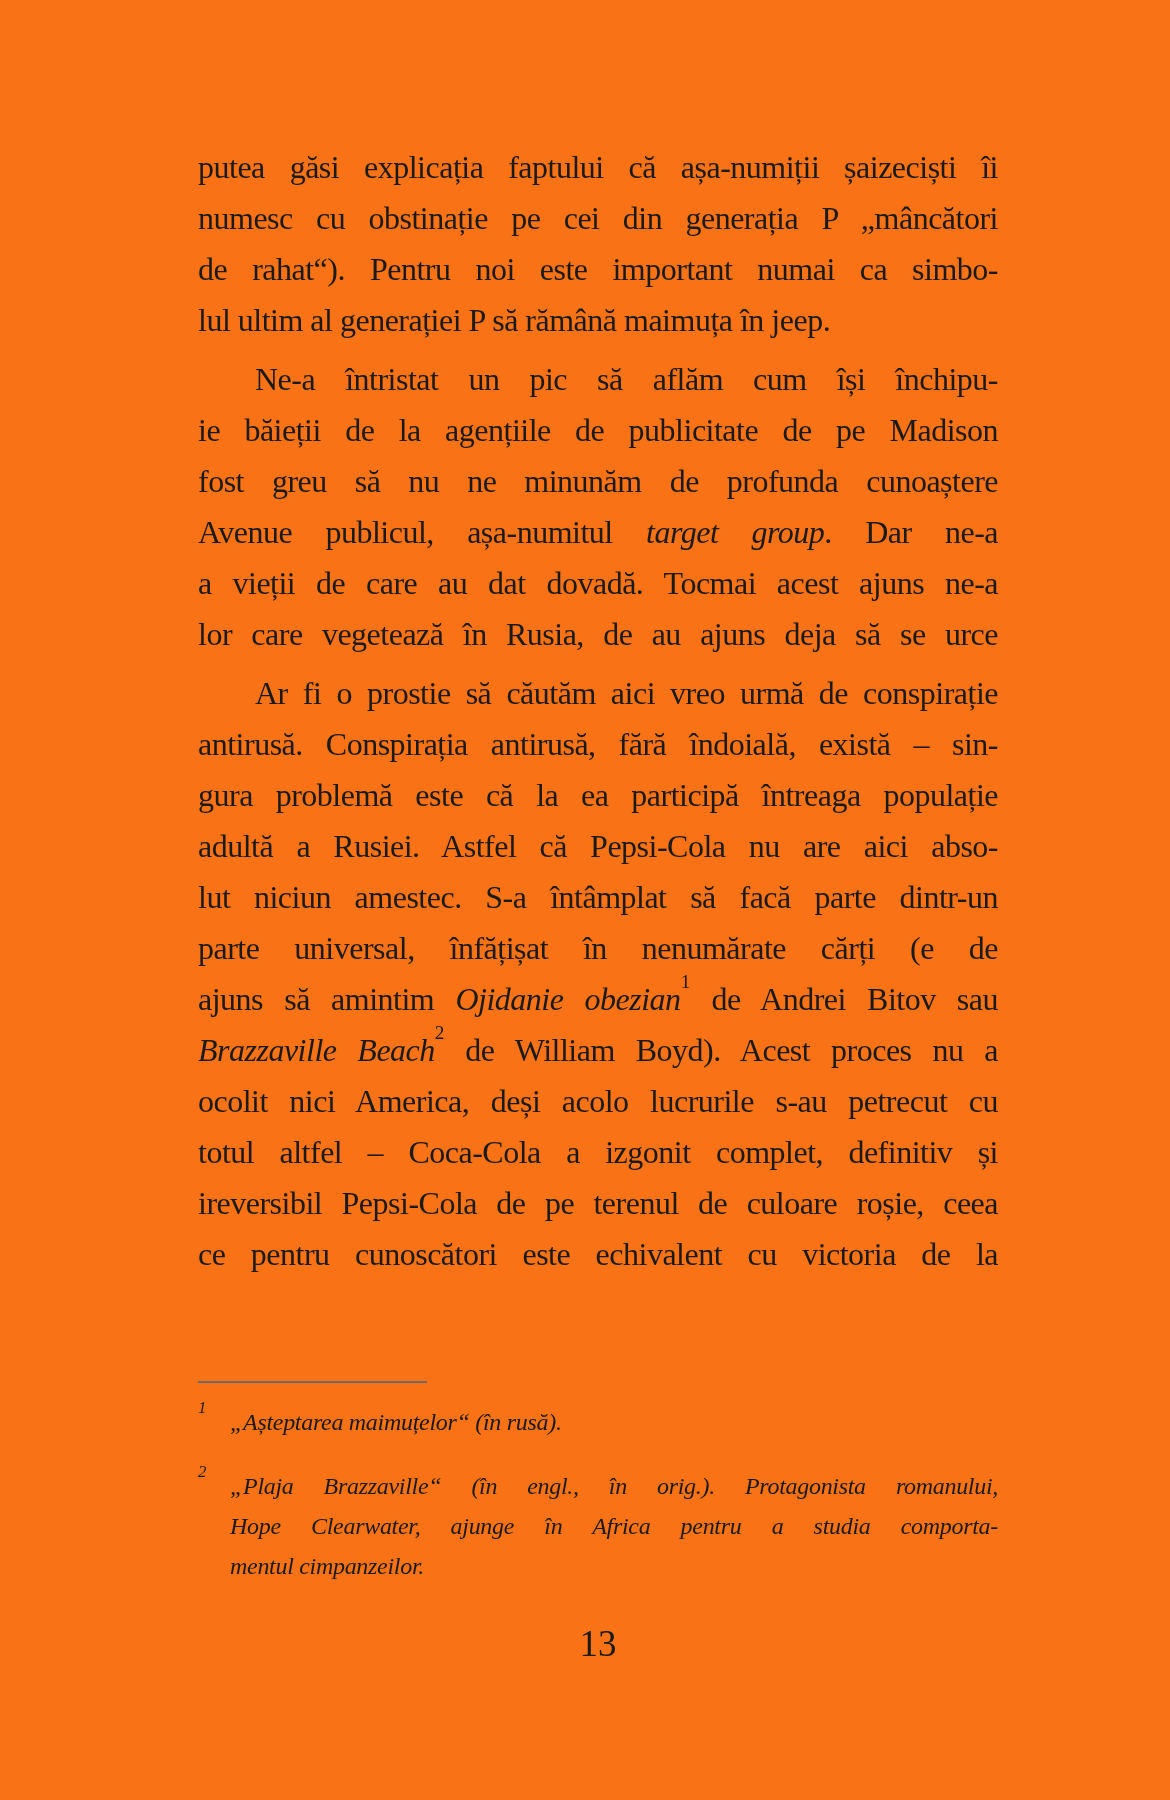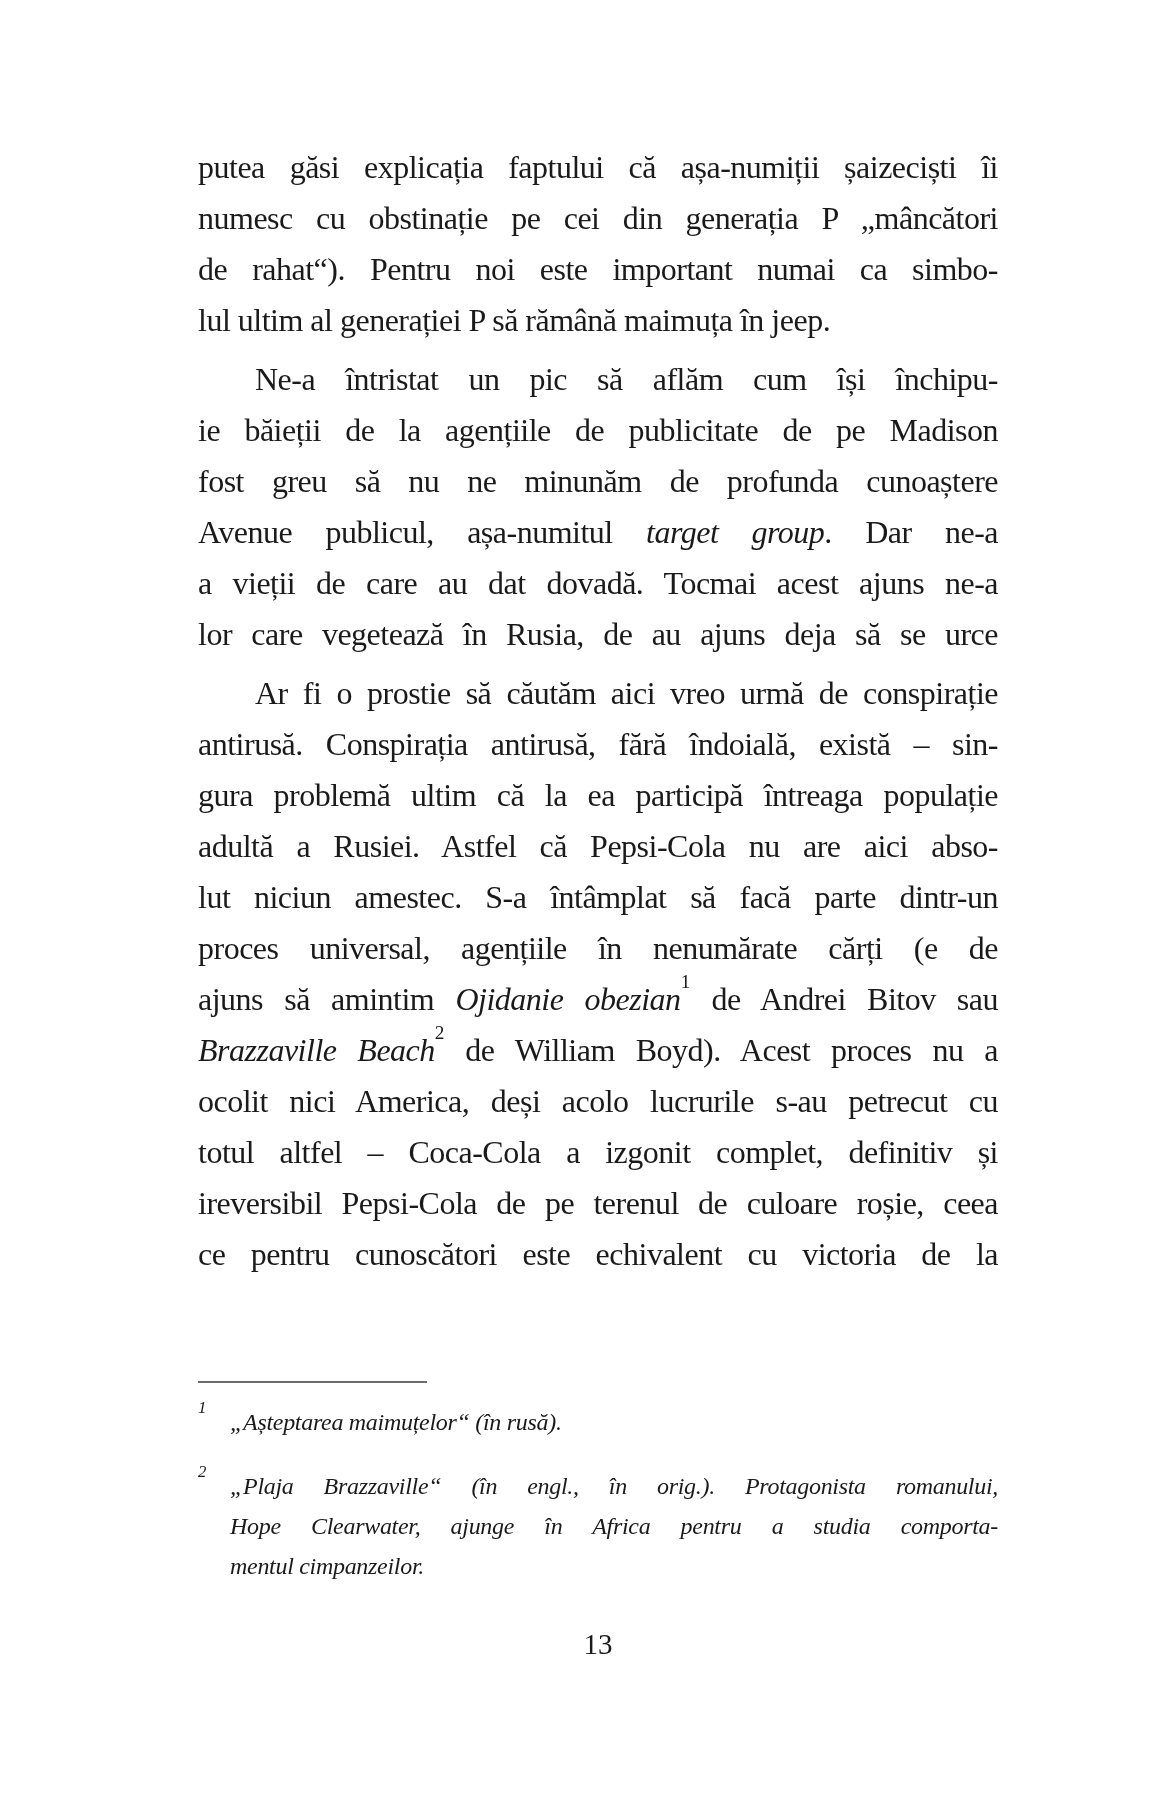--- a/index.html
+++ b/index.html
@@ -1,20 +1,20 @@
 <!DOCTYPE html>
 <html lang="ro"><head>
 <meta charset="utf-8">
 <style>
   html, body { margin: 0; padding: 0; background: #e8e8e8; }
   .page {
     position: relative;
     width: 1170px;
     height: 1800px;
-    background: #ffffff;
+    background: #f97316;
     margin: 0 auto;
     font-family: "Liberation Serif", "DejaVu Serif", serif;
     color: #1a1a1a;
     overflow: hidden;
   }
   .textblock {
     position: absolute;
     left: 198px;
     top: 142px;
     width: 800px;
@@ -74,21 +74,21 @@
     letter-spacing: 0;
   }
   .pagenum {
     position: absolute;
     left: 198px;
     top: 1622px;
     width: 800px;
     height: 44px;
     line-height: 44px;
     text-align: center;
-    font-size: 29px;
+    font-size: 37px;
   }
 </style>
 </head>
 <body>
 
 <div class="page">
 
   <div class="textblock">
 
     <div>
@@ -103,24 +103,24 @@
       <div class="line j">ie băieții de la agențiile de publicitate de pe Madison</div>
       <div class="line j">fost greu să nu ne minunăm de profunda cunoaștere</div>
       <div class="line j"><span>Avenue publicul, așa-numitul </span><span class="it">target group</span><span>. Dar ne-a</span></div>
       <div class="line j">a vieții de care au dat dovadă. Tocmai acest ajuns ne-a</div>
       <div class="line j">lor care vegetează în Rusia, de au ajuns deja să se urce</div>
     </div>
 
     <div>
       <div class="line j indent">Ar fi o prostie să căutăm aici vreo urmă de conspirație</div>
       <div class="line j">antirusă. Conspirația antirusă, fără îndoială, există – sin-</div>
-      <div class="line j">gura problemă ultim că la ea participă întreaga populație</div>
+      <div class="line j">gura problemă este că la ea participă întreaga populație</div>
       <div class="line j">adultă a Rusiei. Astfel că Pepsi-Cola nu are aici abso-</div>
       <div class="line j">lut niciun amestec. S-a întâmplat să facă parte dintr-un</div>
-      <div class="line j">proces universal, agențiile în nenumărate cărți (e de</div>
+      <div class="line j">parte universal, înfățișat în nenumărate cărți (e de</div>
       <div class="line j"><span>ajuns să amintim </span><span class="it">Ojidanie obezian</span><sup class="ref">1</sup><span> de Andrei Bitov sau</span></div>
       <div class="line j"><span class="it">Brazzaville Beach</span><sup class="ref">2</sup><span> de William Boyd). Acest proces nu a</span></div>
       <div class="line j">ocolit nici America, deși acolo lucrurile s-au petrecut cu</div>
       <div class="line j">totul altfel – Coca-Cola a izgonit complet, definitiv și</div>
       <div class="line j">ireversibil Pepsi-Cola de pe terenul de culoare roșie, ceea</div>
       <div class="line j">ce pentru cunoscători este echivalent cu victoria de la</div>
     </div>
 
   </div>
 

